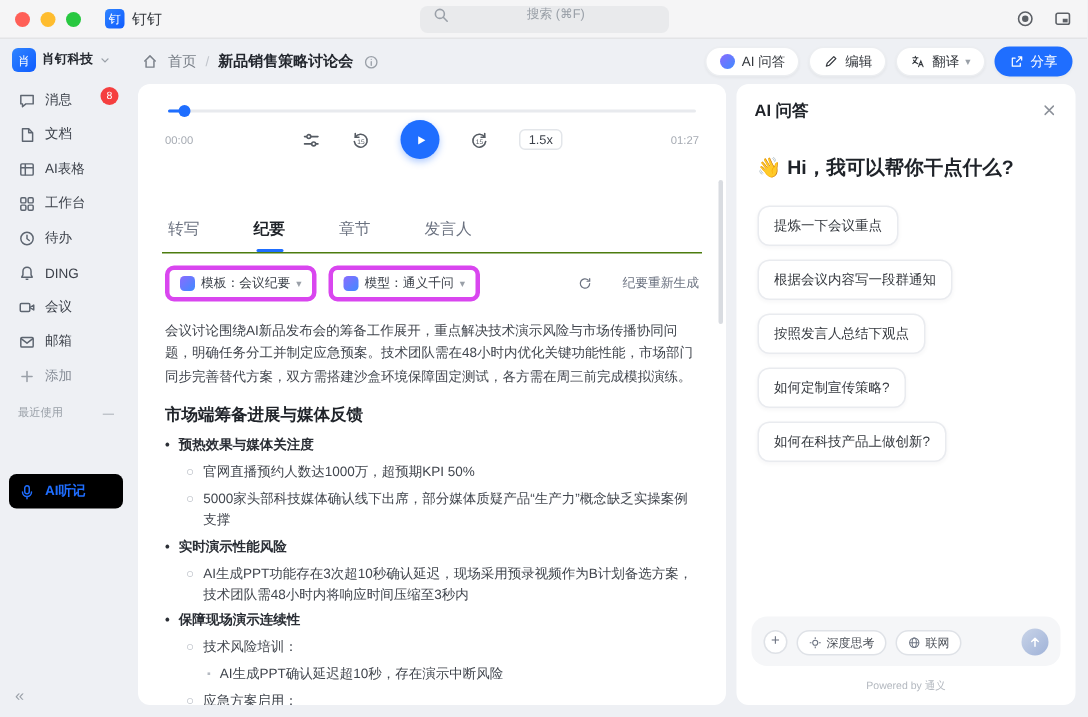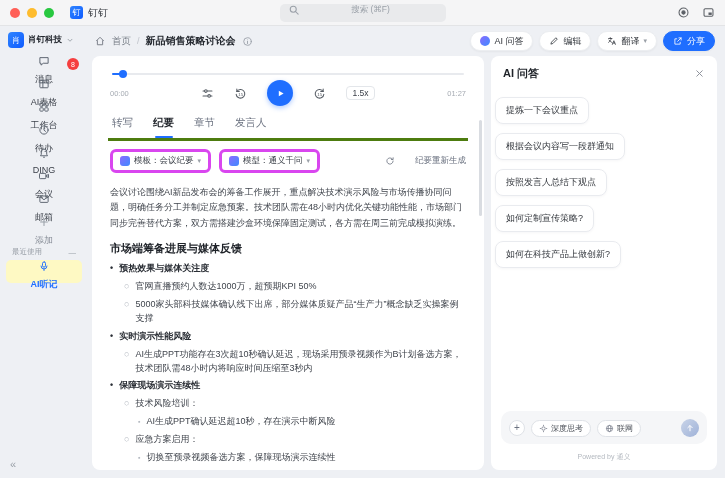--- a/index.html
+++ b/index.html
@@ -23,24 +23,24 @@
   .ic svg { width:100%; height:100%; display:block; }
   .ic13 { width:13px; height:13px; }
 
   
   .app { flex:1; display:flex; min-height:0; }
   .sidebar { width:88px; flex:0 0 auto; display:flex; flex-direction:column; padding:4px 6px 6px; }
   .ws { display:flex; align-items:center; gap:4px; padding:2px 2px 7px; }
   .ws-avatar { width:16px; height:16px; border-radius:4px; background:linear-gradient(135deg,#2f84ff,#0f5cff); color:#fff; font-size:8px; display:grid; place-items:center; }
   .ws-name { font-size:8.5px; font-weight:bold; color:#23272e; white-space:nowrap; }
   .ws-chev { color:#9aa0a8; width:8px; height:8px; }
-  .nav-item { height:23px; display:flex; align-items:center; gap:6px; padding:0 6px; border-radius:5px; font-size:9px; color:#3c414a; position:relative; cursor:default;flex-direction:column; }
+  .nav-item { height:23px; display:flex; align-items:center; gap:6px; padding:0 6px; border-radius:5px; font-size:9px; color:#3c414a; position:relative; cursor:default; }
   .nav-item .ic { color:#5d6570; }
   .nav-item.dim { color:#868c96; } .nav-item.dim .ic { color:#9aa0a8; }
-  .nav-item.active { color:#1f6eff; background:#fef9c3; font-weight:bold; }
+  .nav-item.active { color:#1f6eff; background:#000000; font-weight:bold;margin-top:33px; }
   .nav-item.active .ic { color:#1f6eff; }
   .badge { position:absolute; right:3px; top:3px; min-width:12px; height:12px; border-radius:7px; background:#f53f3f; color:#fff; font-size:7px; display:grid; place-items:center; padding:0 3px; }
   .recent-label { font-size:7.5px; color:#9aa0a8; padding:8px 6px 3px; display:flex; align-items:center; justify-content:space-between; }
   .collapse { margin-top:auto; color:#9aa0a8; font-size:11px; padding:2px 4px; }
 
   .maincol { flex:1; display:flex; flex-direction:column; min-width:0; }
   .pagehead { height:30px; flex:0 0 auto; display:flex; align-items:center; gap:6px; padding:0 10px 0 6px; }
   .crumb-home { font-size:9.5px; color:#7a8089; }
   .crumb-sep { font-size:9px; color:#c0c4cb; }
   .crumb-title { font-size:10px; font-weight:bold; color:#23272e; }
@@ -60,21 +60,21 @@
   .pdot { position:absolute; left:7px; top:-3px; width:8px; height:8px; border-radius:50%; background:#1f6eff; }
   .prow { display:flex; align-items:center; }
   .ptime { font-size:7.5px; color:#a6abb3; width:40px; }
   .ptime.r { text-align:right; }
   .pcontrols { flex:1; display:flex; align-items:center; justify-content:center; gap:20px; color:#555b63;text-align:center; }
   .playbtn { width:26px; height:26px; border-radius:50%; background:#1f6eff; color:#fff; display:grid; place-items:center; box-shadow:0 2px 5px rgba(31,110,255,.35); }
   .playbtn .ic { width:11px; height:11px; }
   .speed { font-size:8.5px; color:#3c414a; border:1px solid #e3e6ea; border-radius:4px; padding:1px 5px; }
 
   
-  .tabs { display:flex; gap:16px; border-bottom:3px solid #4d7c0f; padding:0 2px; }
+  .tabs { display:flex; gap:32px; border-bottom:1px solid #4d7c0f; padding:0 2px;margin-top:30px; }
   .tab { font-size:10.5px; color:#6b7280; padding:6px 2px 8px; position:relative; }
   .tab.active { color:#1f2329; font-weight:bold; }
   .tab.active::after { content:""; position:absolute; left:50%; transform:translateX(-50%); bottom:0; width:18px; height:2px; border-radius:1px; background:#1f6eff; }
   .pillrow { display:flex; align-items:center; gap:8px; padding:8px 2px 4px; }
   .pill { display:flex; align-items:center; gap:4px; border:3px solid #d946ef; border-radius:6px; padding:3px 7px; font-size:8.5px; color:#3c414a; background:#fff; }
   .pill-ic { width:10px; height:10px; border-radius:3px; background:linear-gradient(135deg,#8a6bff,#3f8bff); }
   .chev { font-size:7px; color:#9aa0a8; }
   .regen { margin-left:auto; display:flex; align-items:center; gap:20px; font-size:8.5px; color:#6b7280; }
   .regen .ic { width:10px; height:10px; }
 
@@ -88,21 +88,21 @@
   .li.l1 .mk { color:#2a2e35; }
   .li.l2 { margin-left:14px; } .li.l2 .mk { color:#b5bac2; }
   .li.l3 { margin-left:28px; } .li.l3 .mk { color:#b5bac2; font-size:7px; line-height:14px; }
 
   
   .aipanel { width:226px; flex:0 0 auto; background:#fff; border-radius:8px; display:flex; flex-direction:column; overflow:hidden; }
   .ap-head { display:flex; align-items:center; justify-content:space-between; padding:10px 12px 4px; }
   .ap-title { font-size:11px; font-weight:bold; color:#1f2329; }
   .ap-close { color:#8b9099; width:11px; height:11px; }
   .ap-greet { font-size:13px; font-weight:bold; color:#1f2329; padding:18px 14px 4px; }
-  .ap-sugs { display:flex; flex-direction:column; align-items:flex-start; gap:9px; padding:12px 4px; }
+  .ap-sugs { display:flex; flex-direction:column; align-items:flex-start; gap:9px; padding:12px 14px; }
   .sug { border:1px solid #e9ebef; border-radius:8px; padding:6px 10px; font-size:9px; color:#33373d; background:#fff; box-shadow:0 1px 3px rgba(31,35,41,.04); }
   .ap-spacer { flex:1; }
   .ap-input { margin:8px 10px 4px; background:#f5f6f8; border-radius:10px; padding:8px 8px 7px; }
   .ap-ph { display:block; width:100%; border:none; background:transparent; outline:none; font-size:9px; color:#6b7280; padding:0 2px 12px; font-family:inherit; }
   .ap-ph::placeholder { color:#a6abb3; }
   .ap-controls { display:flex; align-items:center; gap:6px; }
   .round-btn { width:16px; height:16px; border:1px solid #dfe2e7; border-radius:50%; background:#fff; color:#6b7280; display:grid; place-items:center; font-size:10px; line-height:1; }
   .mini-chip { display:flex; align-items:center; gap:3px; border:1px solid #dfe2e7; background:#fff; border-radius:9px; padding:2px 7px; font-size:8px; color:#4a4f57; }
   .mini-chip .ic { width:9px; height:9px; color:#6b7280; }
   .send-btn { margin-left:auto; width:18px; height:18px; border-radius:50%; background:linear-gradient(135deg,#c9d4e8,#9fb2d8); color:#fff; display:grid; place-items:center; }
@@ -163,20 +163,29 @@
       </div>
 
       <div class="nav-item">
         <span class="ic">
             <svg viewBox="0 0 16 16" fill="none" stroke="currentColor" stroke-width="1.3" stroke-linejoin="round">
               <path d="M2.5 3.5h11v7.5H7L4 13.5v-2.5H2.5z"></path>
             </svg>
           </span>
         <span>消息</span>
         <span class="badge">8</span>
+      </div>
+      <div class="nav-item">
+        <span class="ic">
+            <svg viewBox="0 0 16 16" fill="none" stroke="currentColor" stroke-width="1.3" stroke-linejoin="round">
+              <path d="M4 2.5h5.5L13 6v7.5H4z"></path>
+              <path d="M9.5 2.5V6H13"></path>
+            </svg>
+          </span>
+        <span>文档</span>
       </div>
       <div class="nav-item">
         <span class="ic">
             <svg viewBox="0 0 16 16" fill="none" stroke="currentColor" stroke-width="1.3">
               <rect x="2.5" y="3" width="11" height="10" rx="1"></rect>
               <path d="M2.5 6.5h11M6.5 3v10"></path>
             </svg>
           </span>
         <span>AI表格</span>
       </div>
@@ -440,20 +449,21 @@
         <aside class="aipanel">
           <div class="ap-head">
             <span class="ap-title">AI 问答</span>
             <span class="ic ap-close">
               <svg viewBox="0 0 16 16" fill="none" stroke="currentColor" stroke-width="1.4" stroke-linecap="round">
                   <path d="M4 4l8 8M12 4l-8 8"></path>
                 </svg>
             </span>
           </div>
 
+          <div class="ap-greet">👋 Hi，我可以帮你干点什么?</div>
 
           <div class="ap-sugs">
             <div class="sug">提炼一下会议重点</div>
             <div class="sug">根据会议内容写一段群通知</div>
             <div class="sug">按照发言人总结下观点</div>
             <div class="sug">如何定制宣传策略?</div>
             <div class="sug">如何在科技产品上做创新?</div>
           </div>
 
           <div class="ap-spacer"></div>

